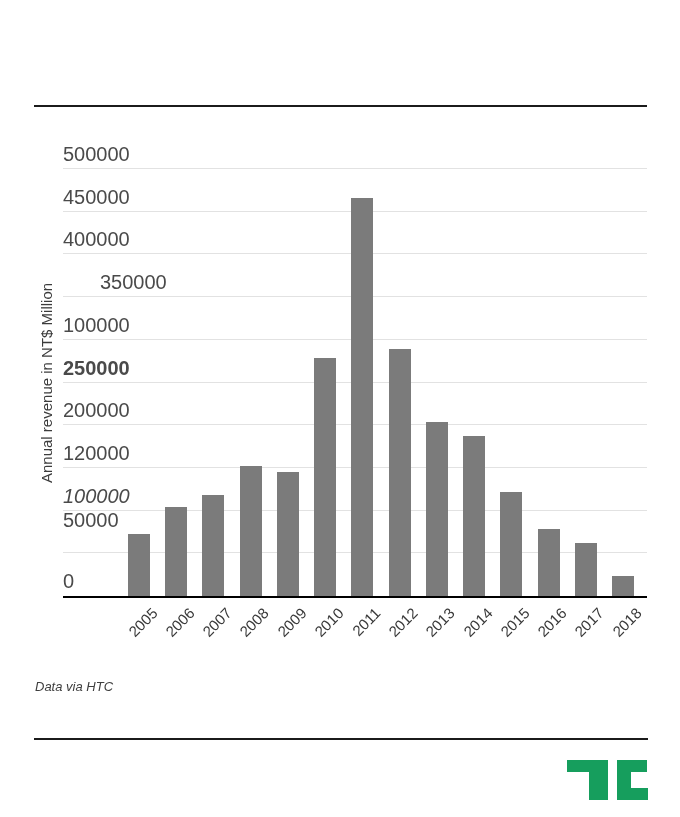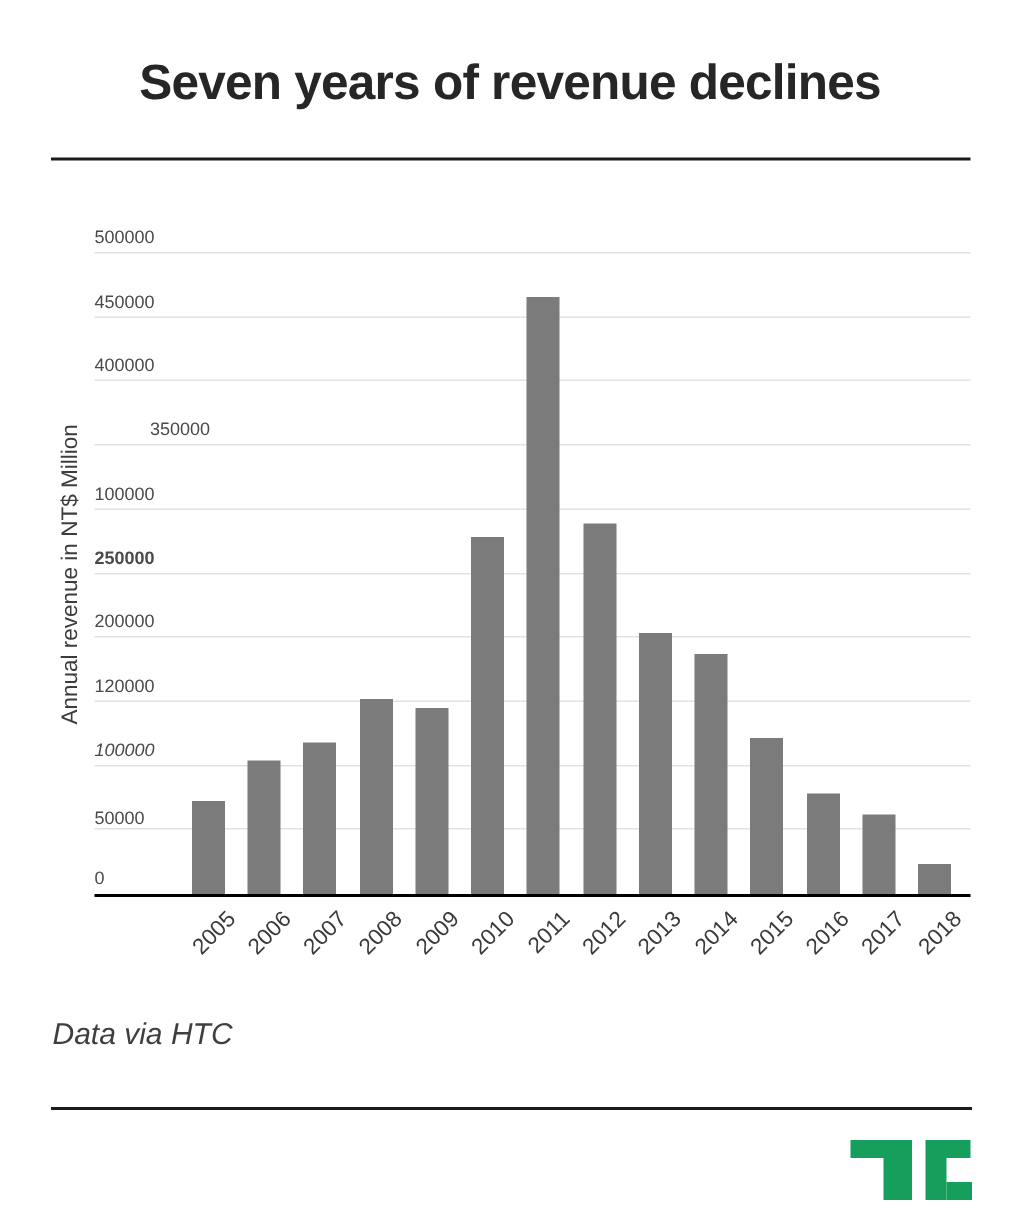--- a/index.html
+++ b/index.html
@@ -9,41 +9,40 @@
         font-size:33px;font-weight:bold;color:#262626;letter-spacing:-0.5px;}
   .rule{position:absolute;height:2px;background:#1b1b1b;}
   .rule-top{left:34px;width:613px;top:105px;}
   .rule-bottom{left:34px;width:614px;top:738px;}
   .y-axis-title{position:absolute;left:38px;top:169px;height:427px;width:18px;
         writing-mode:vertical-rl;transform:rotate(180deg);text-align:center;
         font-size:15px;color:#3c3c3c;}
   .plot{position:absolute;left:63px;top:169px;width:584px;height:427px;
         border-bottom:2px solid #000;}
   .gridline{position:absolute;left:0;right:0;height:1px;background:#e2e2e2;}
-  .ytick{position:absolute;left:0;font-size:12px;color:#4a4a4a;line-height:1;}
+  .ytick{position:absolute;left:0;font-size:20px;color:#4a4a4a;line-height:1;}
   .bar{position:absolute;bottom:0;width:22px;}
   .xlabel{position:absolute;font-size:15px;color:#3a3a3a;white-space:nowrap;
         transform-origin:100% 0;transform:rotate(-45deg);line-height:1;}
-  .caption{position:absolute;left:35px;top:679px;font-size:20px;font-style:italic;color:#3f3f3f;}
+  .caption{position:absolute;left:35px;top:679px;font-size:13px;font-style:italic;color:#3f3f3f;}
   .tc-logo{position:absolute;left:567px;top:760px;width:82px;height:40px;}
   .tc-logo div{position:absolute;}
 </style>
 </head>
 <body>
 
 <div class="page">
-  <h1 class="chart-title">Seven years of revenue declines</h1>
   <div class="rule rule-top"></div>
 
   <div class="y-axis-title">Annual revenue in NT$ Million</div>
 
   <div class="plot" id="plot">
       <div class="ytick" style="bottom: 5px;">0</div>
       <div class="gridline" style="bottom: 42.7px;"></div>
-      <div class="ytick" style="bottom: 45px;">50000</div>
+      <div class="ytick" style="bottom: 66px;">50000</div>
       <div class="gridline" style="bottom: 85.4px;"></div>
       <div class="ytick" style="bottom: 90.4px; font-style: italic;">100000</div>
       <div class="gridline" style="bottom: 128.1px;"></div>
       <div class="ytick" style="bottom: 133.1px;">120000</div>
       <div class="gridline" style="bottom: 170.8px;"></div>
       <div class="ytick" style="bottom: 175.8px;">200000</div>
       <div class="gridline" style="bottom: 213.5px;"></div>
       <div class="ytick" style="bottom: 218.5px; font-weight: bold;">250000</div>
       <div class="gridline" style="bottom: 256.2px;"></div>
       <div class="ytick" style="bottom: 261.2px;">100000</div>

